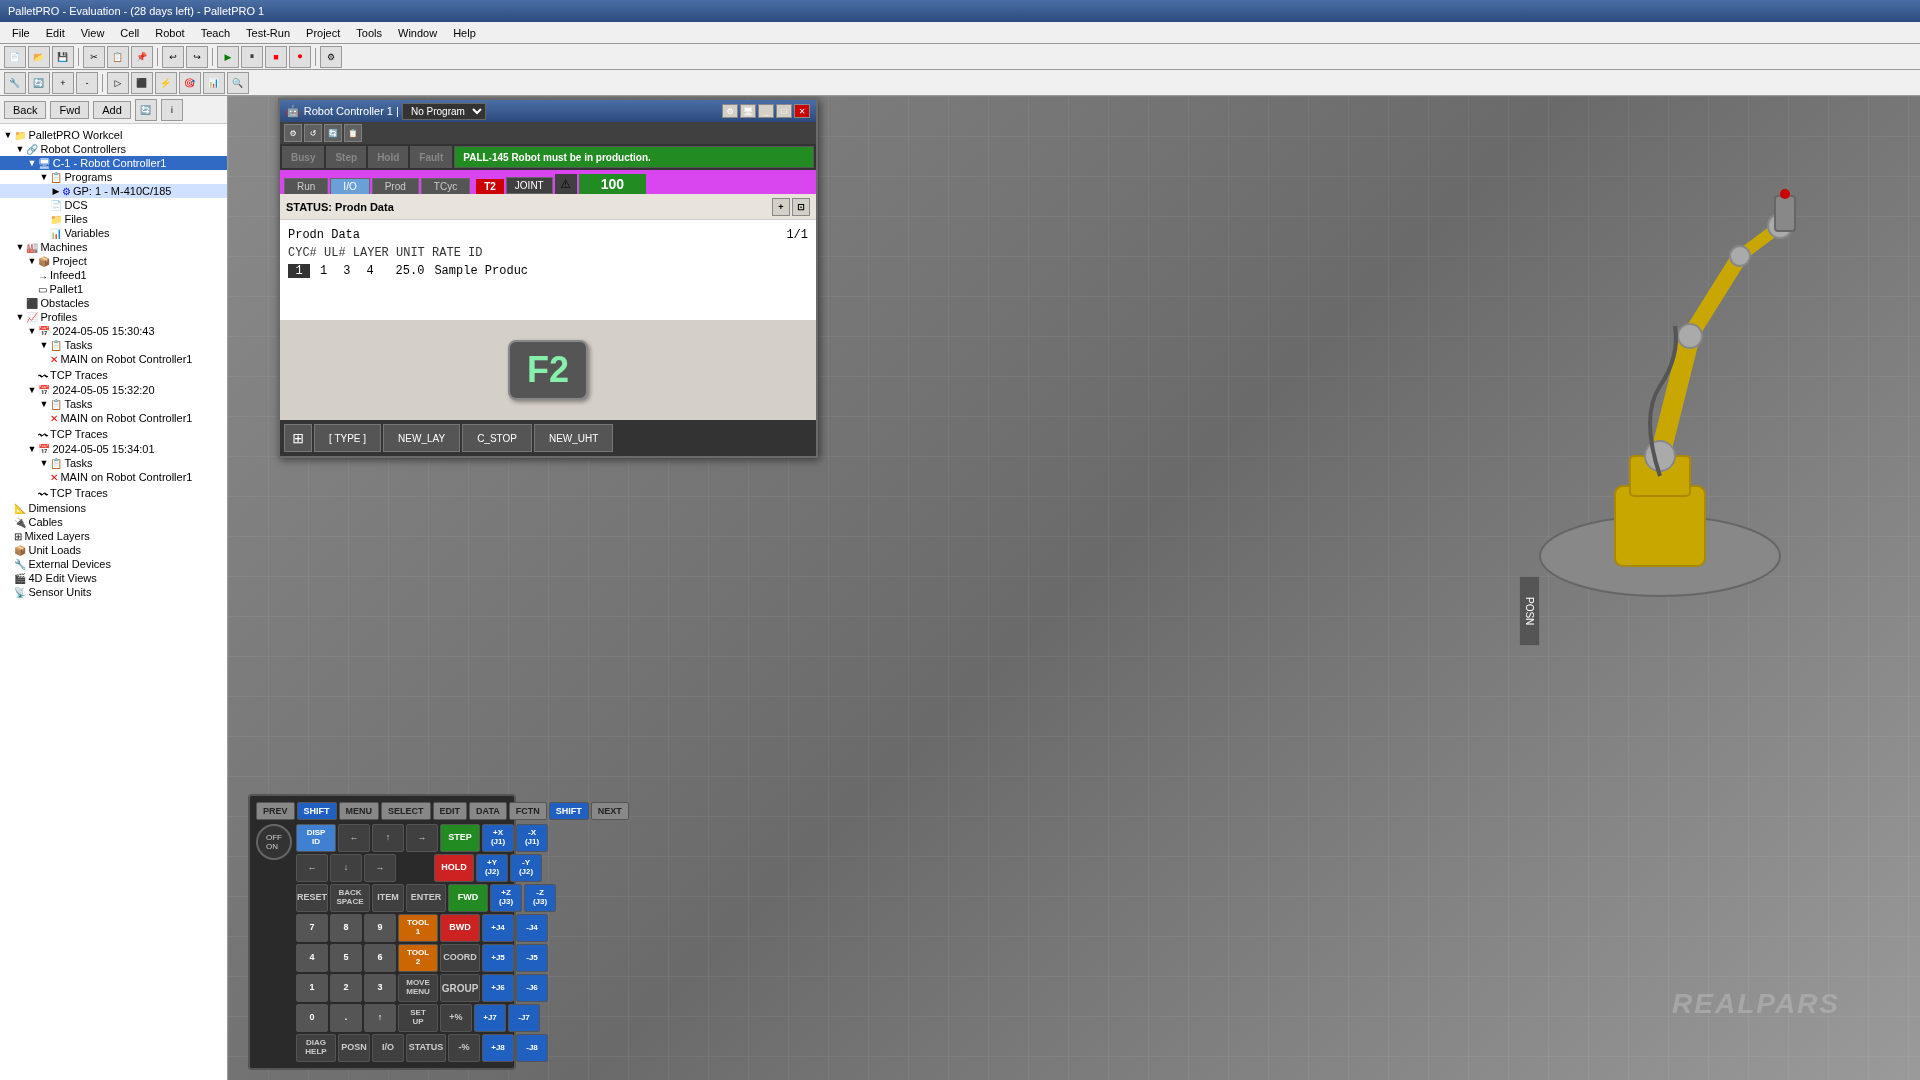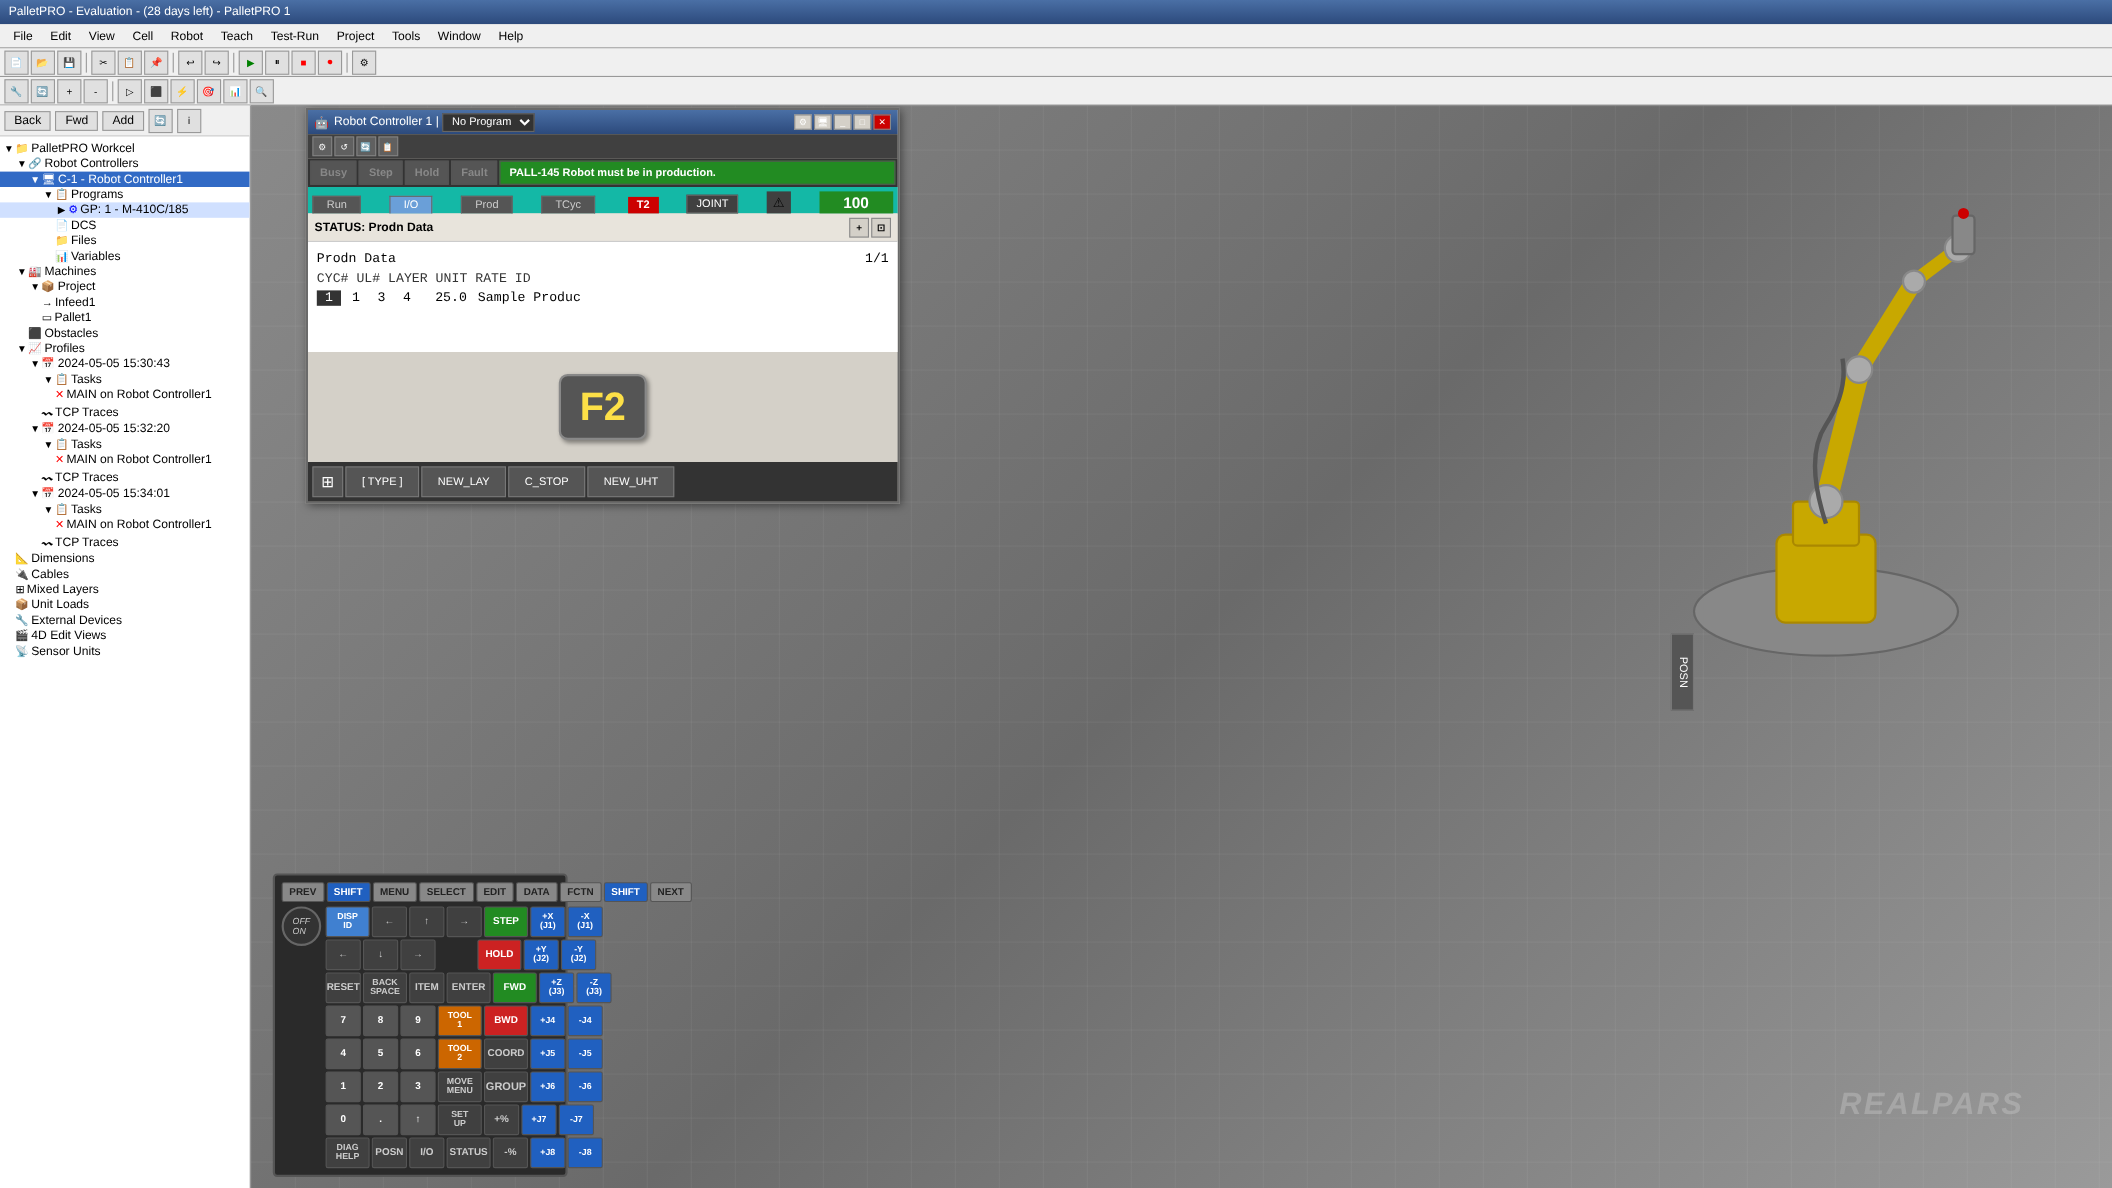--- a/index.html
+++ b/index.html
@@ -227,26 +227,25 @@
     .status-btn.alert {
       background: #228b22;
       color: white;
       flex: 1;
       font-size: 10px;
     }
 
     
     #rw-tab-row {
       height: 24px;
-      background: #14b8a6;
+      background: #d946ef;
       display: flex;
       align-items: flex-end;
       gap: 2px;
       padding: 0 4px;
-      justify-content: space-between;
     }
     .rw-tab {
       padding: 2px 12px;
       background: #555;
       color: #ccc;
       cursor: pointer;
       font-size: 10px;
       border: 1px solid #666;
       border-bottom: none;
     }
@@ -339,21 +338,21 @@
       background: #333;
       color: white;
       padding: 0 4px;
       min-width: 22px;
       text-align: center;
     }
 
     
     #f2-display {
       background: #555;
-      color: #fde047;
+      color: #86efac;
       font-size: 36px;
       font-weight: bold;
       width: 80px;
       height: 60px;
       display: flex;
       align-items: center;
       justify-content: center;
       margin: 20px auto;
       border-radius: 8px;
       border: 2px solid #888;
@@ -428,21 +427,20 @@
 
     #pendant-grid {
       display: flex;
       gap: 4px;
     }
     #pendant-left {
       display: flex;
       flex-direction: column;
       gap: 3px;
       align-items: flex-start;
-      font-style: italic;
     }
     #pendant-right {
       flex: 1;
       display: flex;
       flex-direction: column;
       gap: 2px;
     }
     .p-btn-row {
       display: flex;
       gap: 2px;

